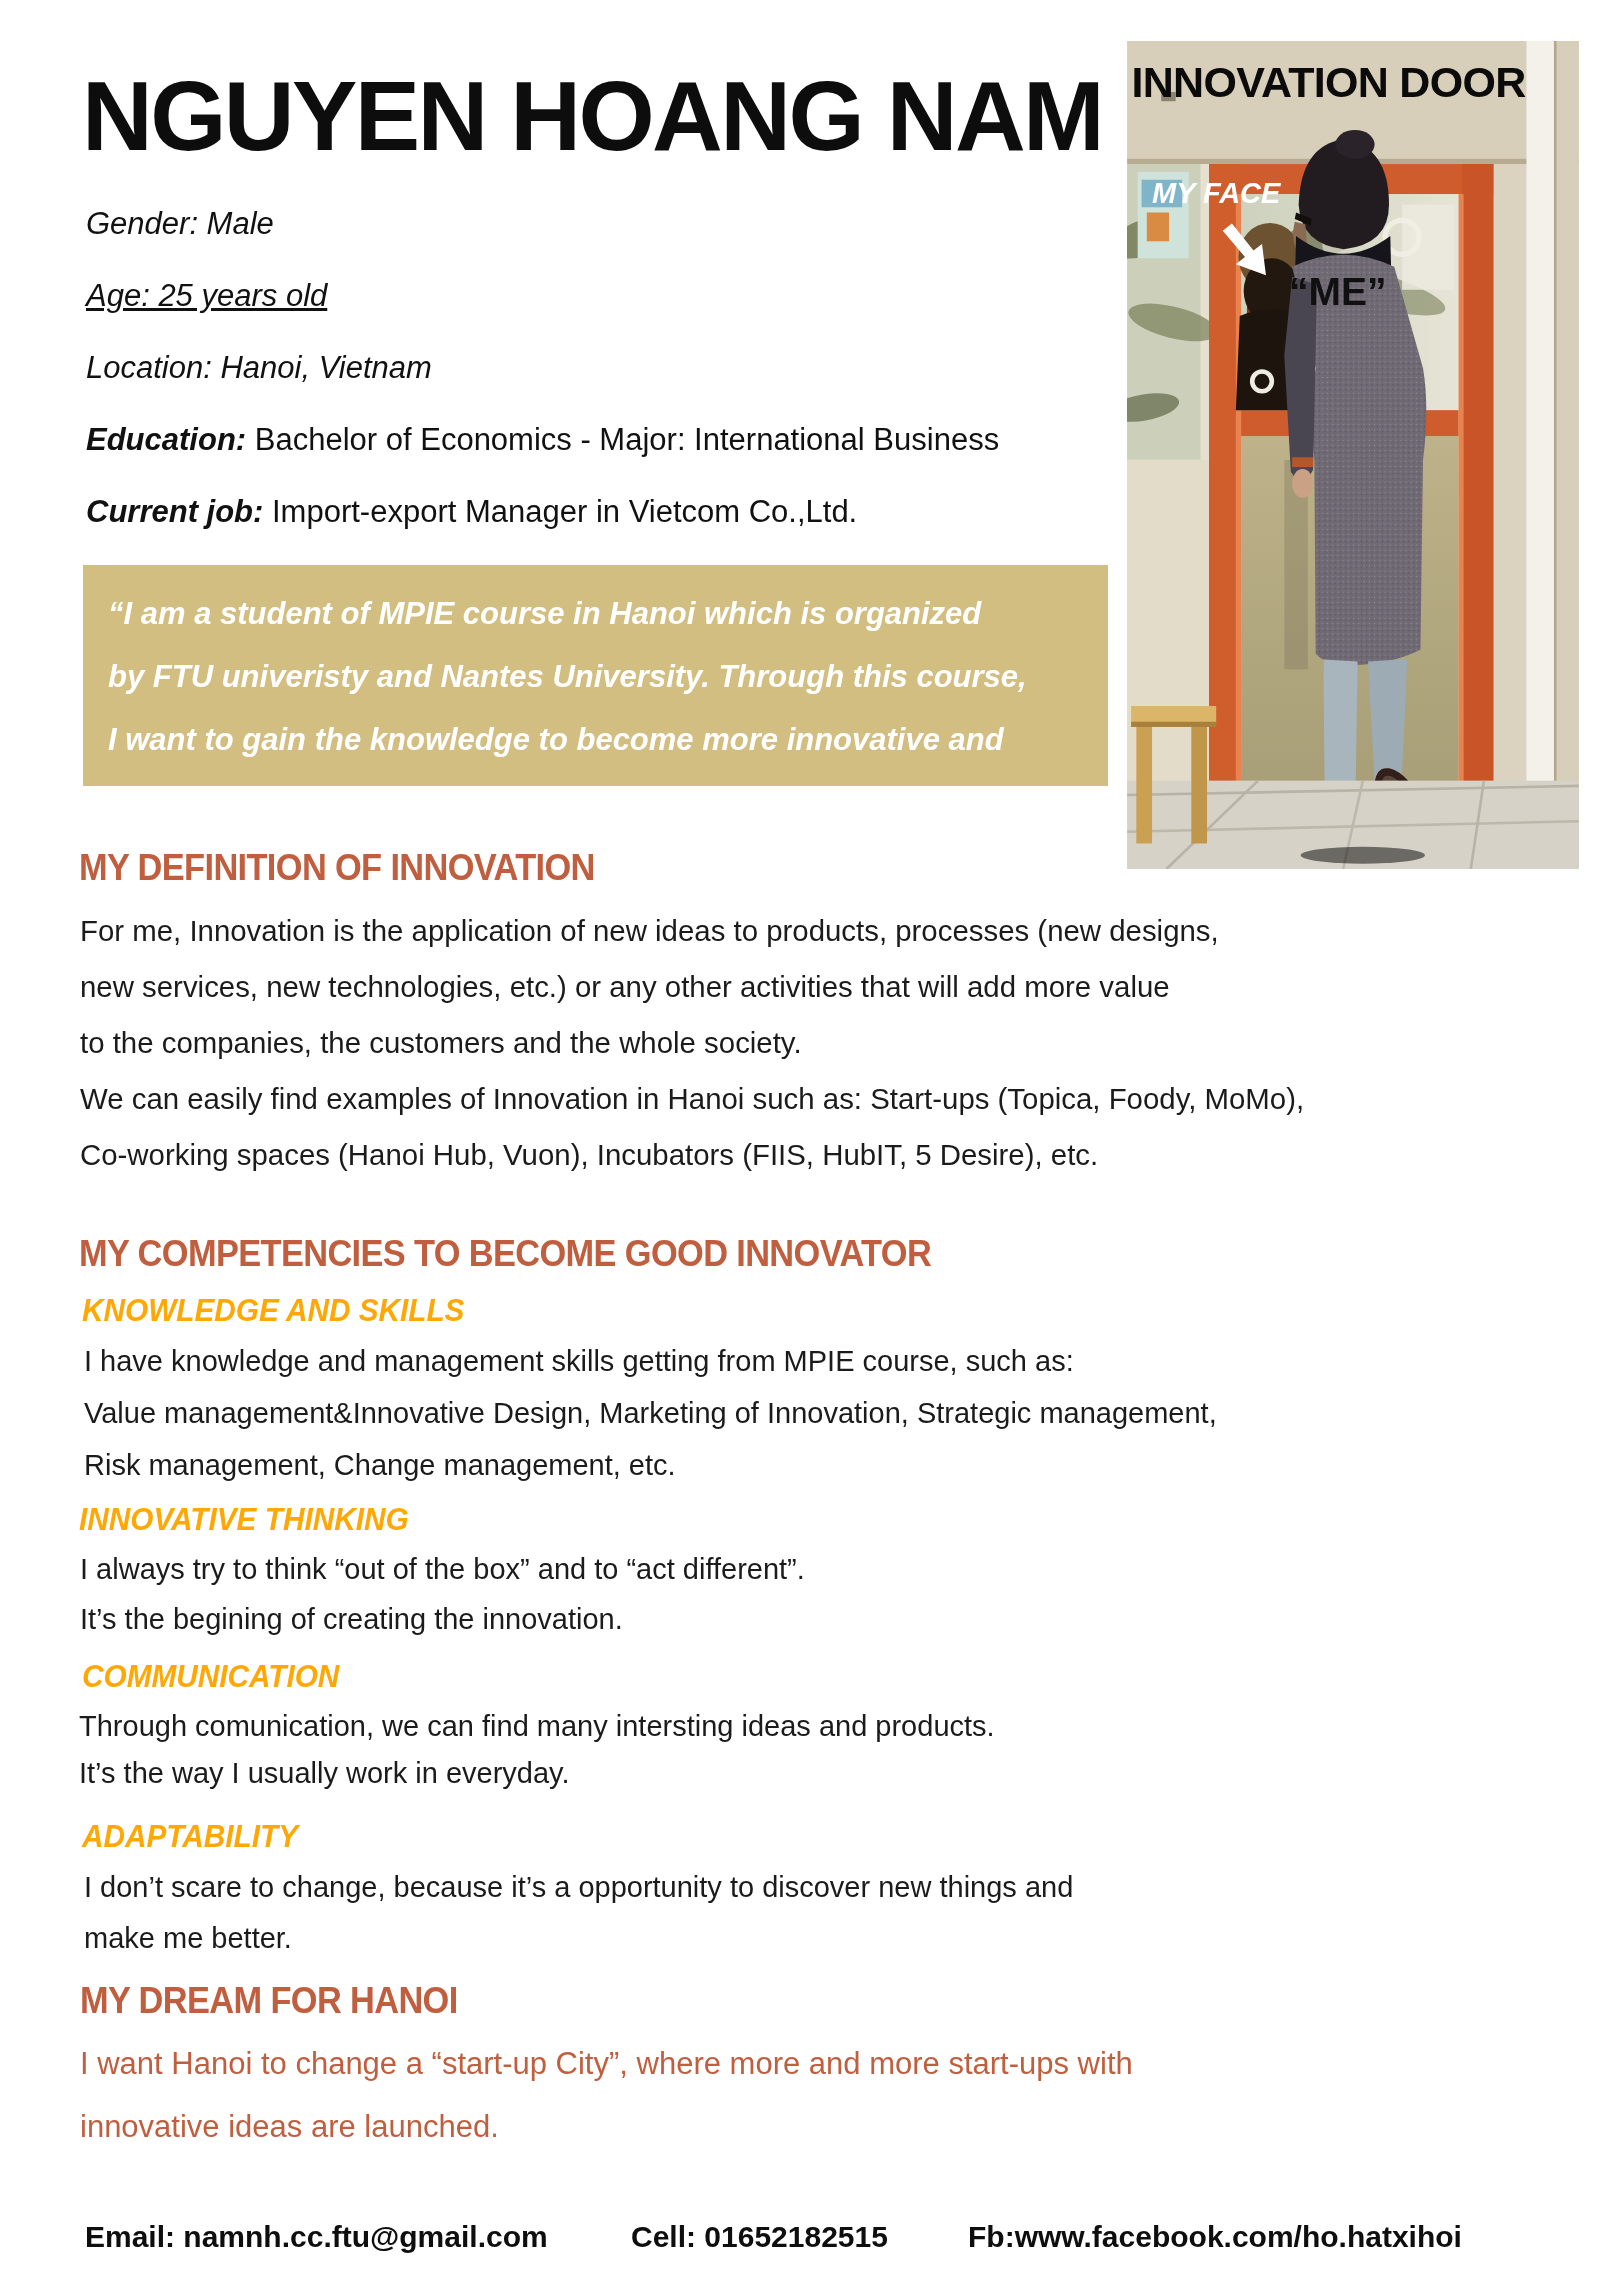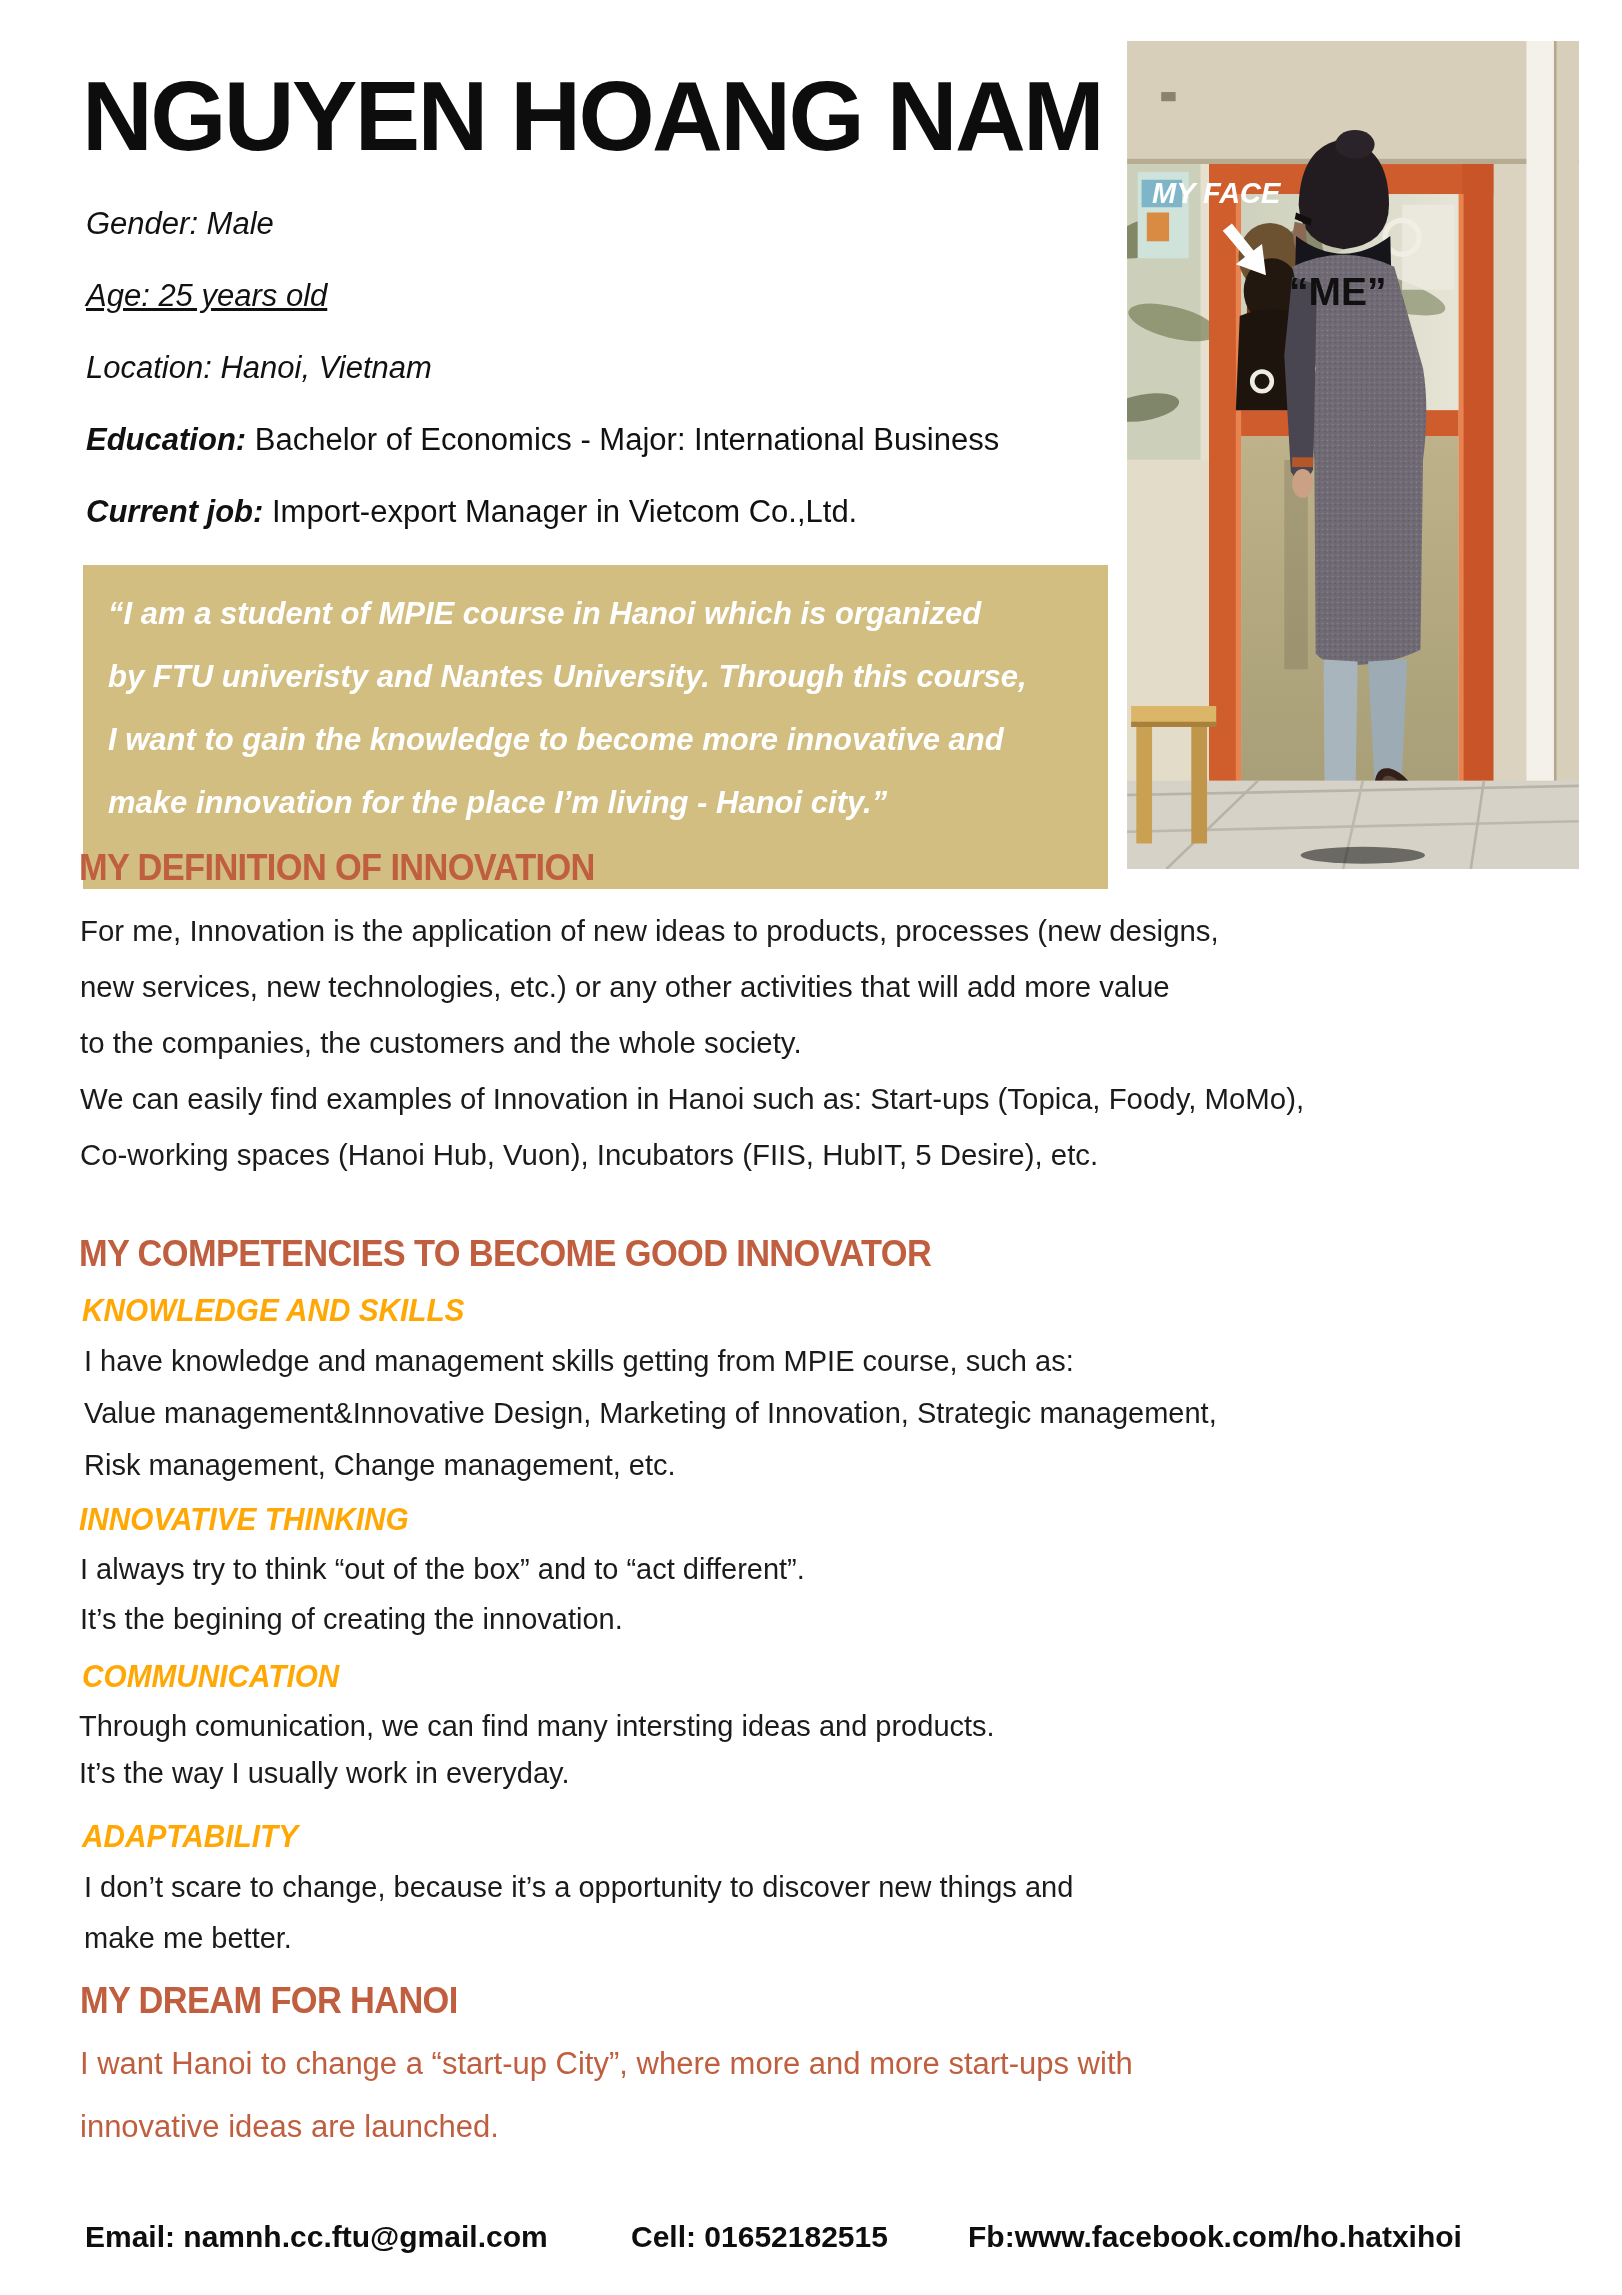--- a/index.html
+++ b/index.html
@@ -9,21 +9,21 @@
   }
   .abs{position:absolute;}
   .page-title{
     left:82px;top:60px;font-size:98px;font-weight:800;color:#0d0d0d;
     letter-spacing:-2.6px;white-space:nowrap;
   }
   .info-line{left:86px;font-size:31px;color:#111;white-space:nowrap;}
   .italic{font-style:italic;}
   .info-label{font-weight:700;font-style:italic;}
   .quote-box{
-    left:83px;top:565px;width:1025px;height:324px;background:#D3BE82;
+    left:83px;top:565px;width:1025px;height:221px;background:#D3BE82;
     box-sizing:border-box;padding:17px 25px;
   }
   .quote-text{
     font-size:31px;font-weight:700;font-style:italic;color:#ffffff;
     line-height:63px;white-space:pre-line;
   }
   .h2{
     font-size:37px;font-weight:800;color:#C05F3F;letter-spacing:-0.7px;
     transform:scaleX(.93);transform-origin:left top;white-space:nowrap;
   }
@@ -177,20 +177,21 @@
       <g>
         <rect x="6" y="1016" width="130" height="28" fill="#dcb668"></rect>
         <rect x="14" y="1044" width="24" height="182" fill="#caa052"></rect>
         <rect x="98" y="1044" width="24" height="182" fill="#c0964a"></rect>
         <rect x="6" y="1040" width="130" height="8" fill="#a8803c"></rect>
       </g>
 
       <path d="M 146 290 L 180 330 L 166 341 L 212 358 L 206 310 L 193 320 L 160 279 Z" fill="#ffffff"></path>
     </svg>
 
+    <div class="abs photo-caption">INNOVATION DOOR</div>
     <div class="abs label-face">MY FACE</div>
     <div class="abs label-me">“ME”</div>
   </div>
 
   <div class="abs quote-box">
     <div class="quote-text">“I am a student of MPIE course in Hanoi which is organized
 by FTU univeristy and Nantes University. Through this course,
 I want to gain the knowledge to become more innovative and
 make innovation for the place I’m living - Hanoi city.”</div>
   </div>

